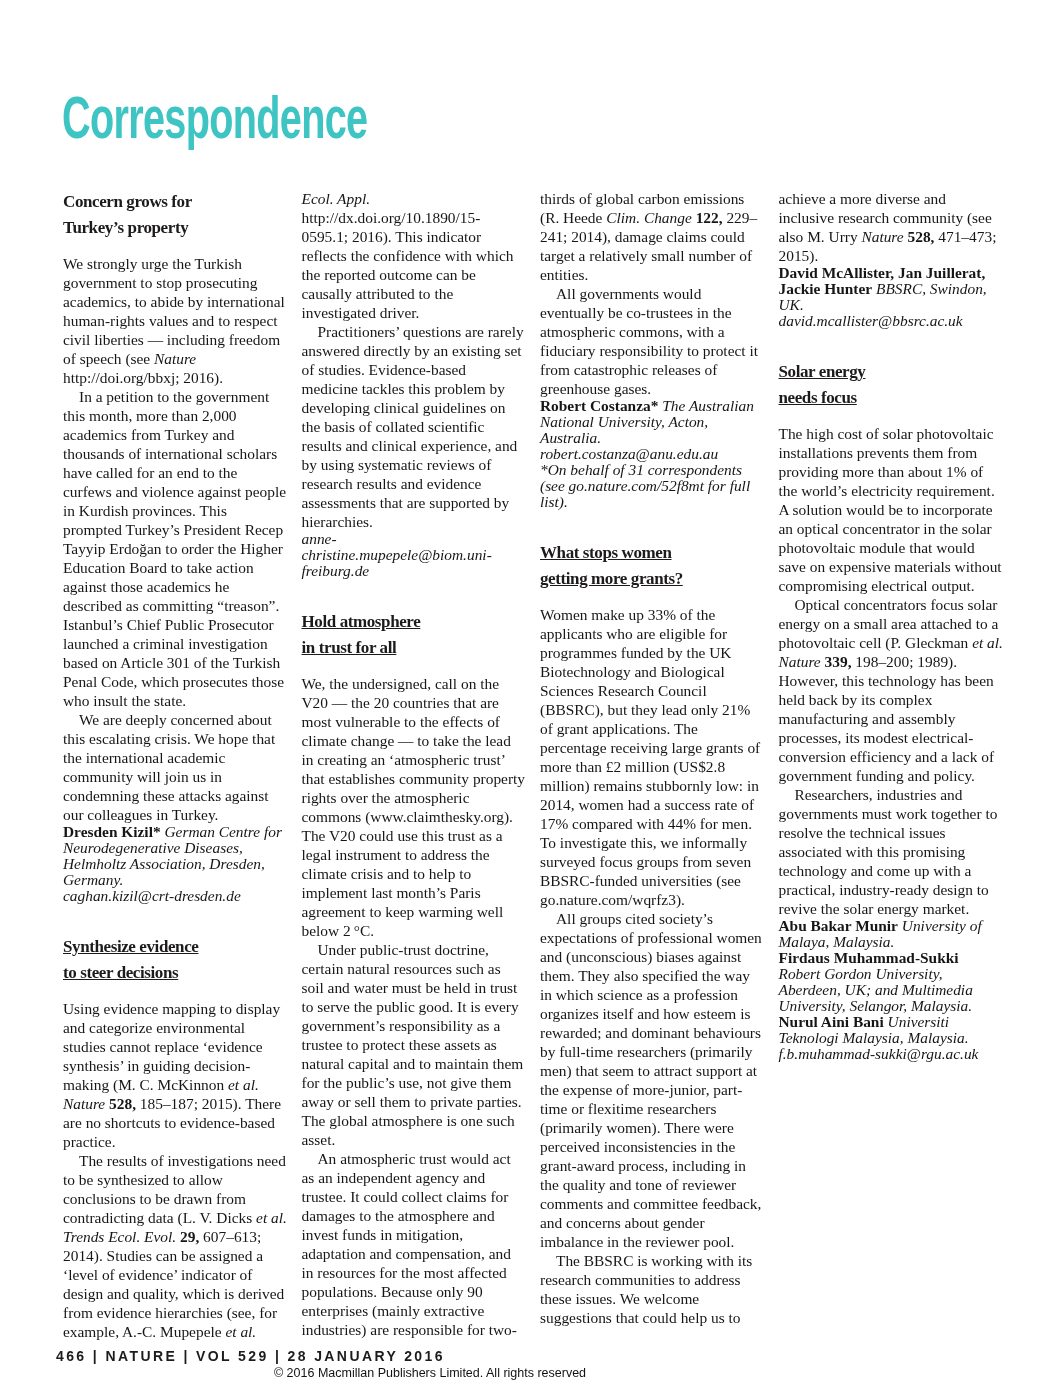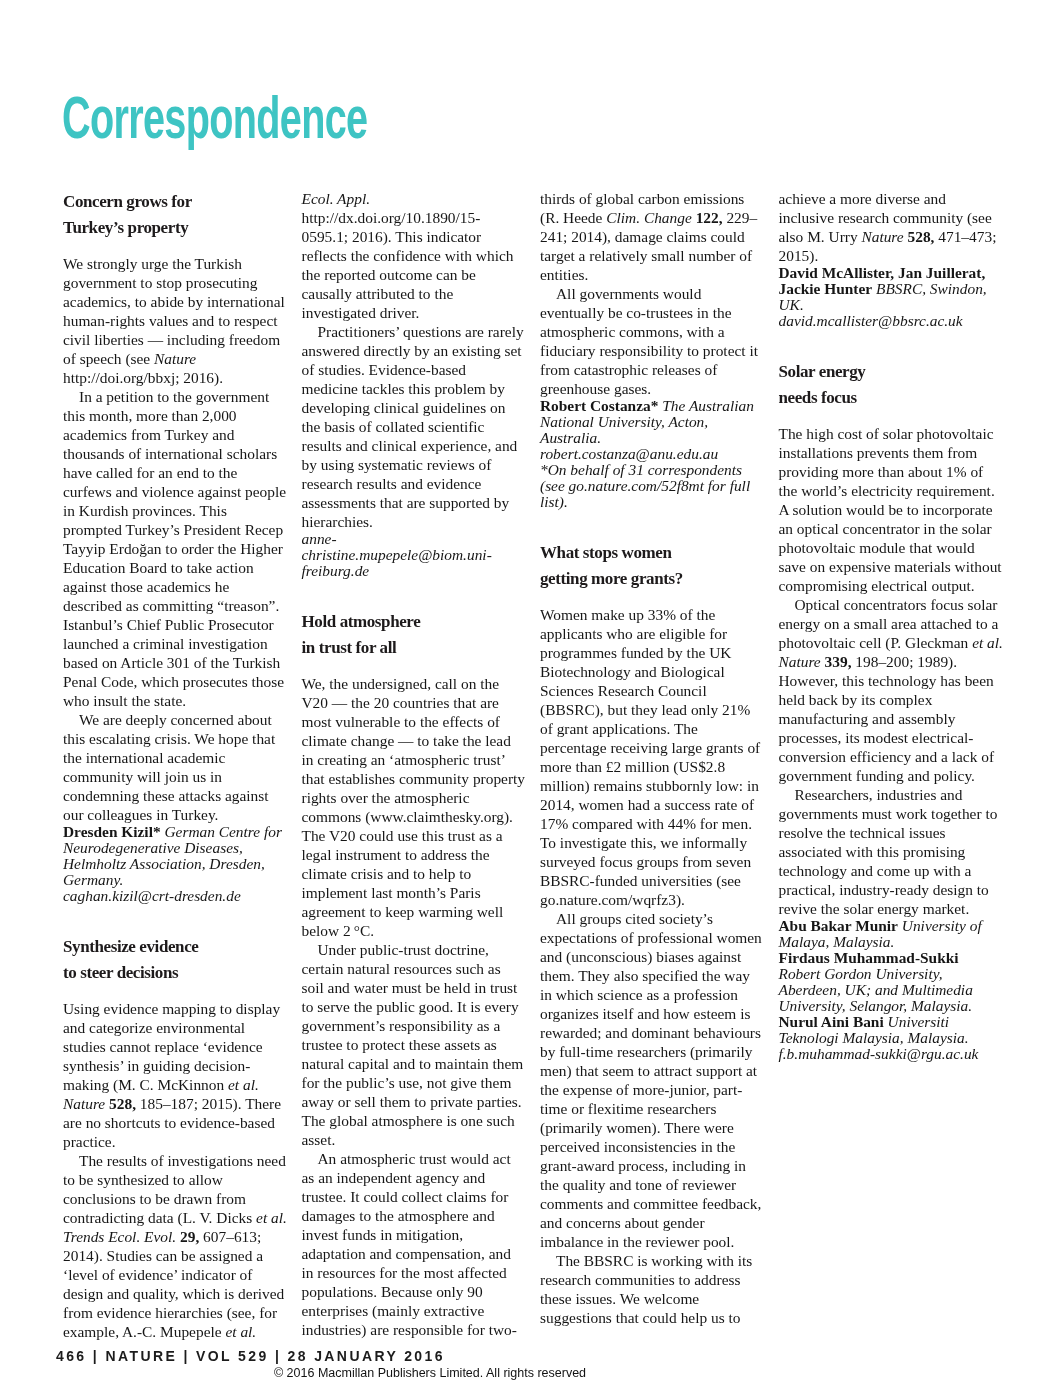--- a/index.html
+++ b/index.html
@@ -31,21 +31,21 @@
   }
 
   article { display:block; }
   h2.title {
     margin:0 0 13px 0;
     font-family:"Liberation Serif", serif;
     font-weight:bold; font-size:17px; line-height:26px;
     letter-spacing:-0.4px; color:#1d1a1b;
     break-inside:avoid; break-after:avoid;
   }
-  article:not(:first-child) h2.title { margin-top:30px; }
+  article:not(:first-child) h2.title { margin-top:30px;text-decoration:underline; }
   h2.title .tline { display:block; white-space:nowrap; }
 
   p {
     margin:0;
     font-size:15.4px; line-height:19px;
     color:#161616;
     overflow-wrap:break-word;
     text-align:left;
   }
   p.ind { text-indent:16px; }

